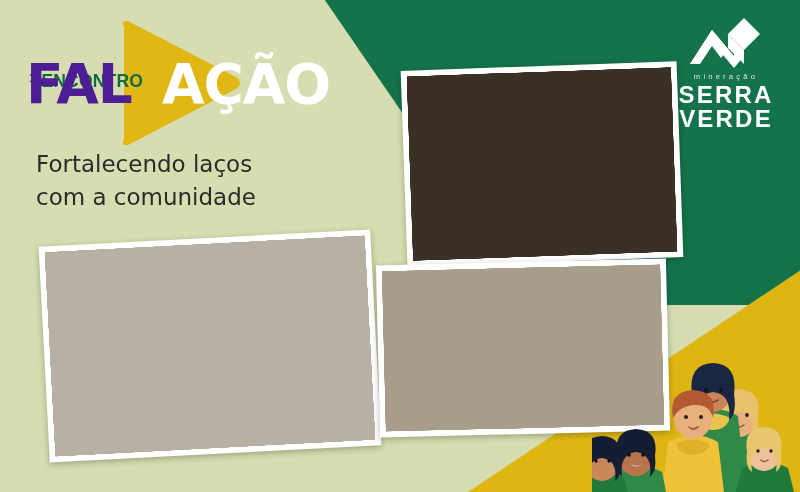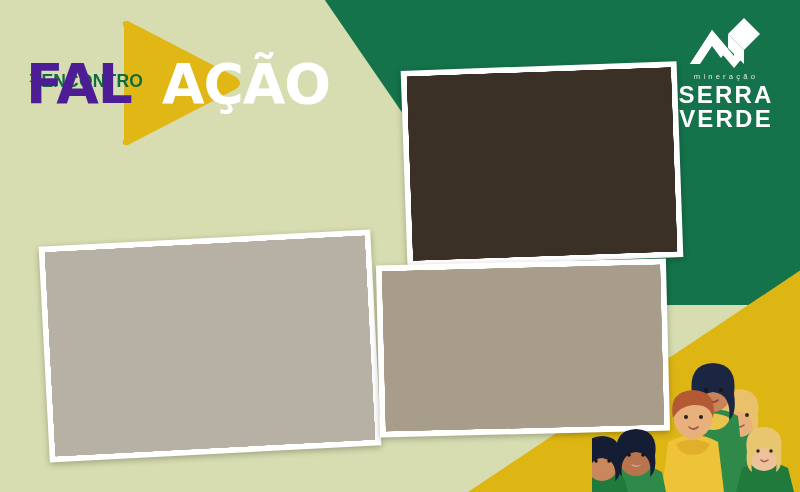--- a/index.html
+++ b/index.html
@@ -134,20 +134,24 @@
   </div>
 
   <div class="kicker">
     <span class="ord">1º</span><span>ENCONTRO</span>
   </div>
 
   <div class="wordmark">
     <span class="fal">FAL</span><span class="acao">AÇÃO</span>
   </div>
 
+  <div class="subtitle">
+    <div>Fortalecendo laços</div>
+    <div>com a comunidade</div>
+  </div>
 
   <div class="brand">
     <svg class="mark" viewBox="0 0 76 52" xmlns="http://www.w3.org/2000/svg">
       <path d="M2 48 L24 14 L46 40 L46 26 L56 38 L56 40 L46 52 L24 26 L10 48 Z" fill="#ffffff"></path>
       <path d="M2 48 L24 14 L40 33 L33 42 L24 30 L12 48 Z" fill="#ffffff"></path>
       <polygon points="56,2 72,18 56,34 40,18" fill="#ffffff"></polygon>
       <path d="M40 18 L56 34 L56 48 L40 32 Z" fill="#ffffff"></path>
     </svg>
     <div class="mineracao">mineração</div>
     <div class="serra">SERRA</div>

